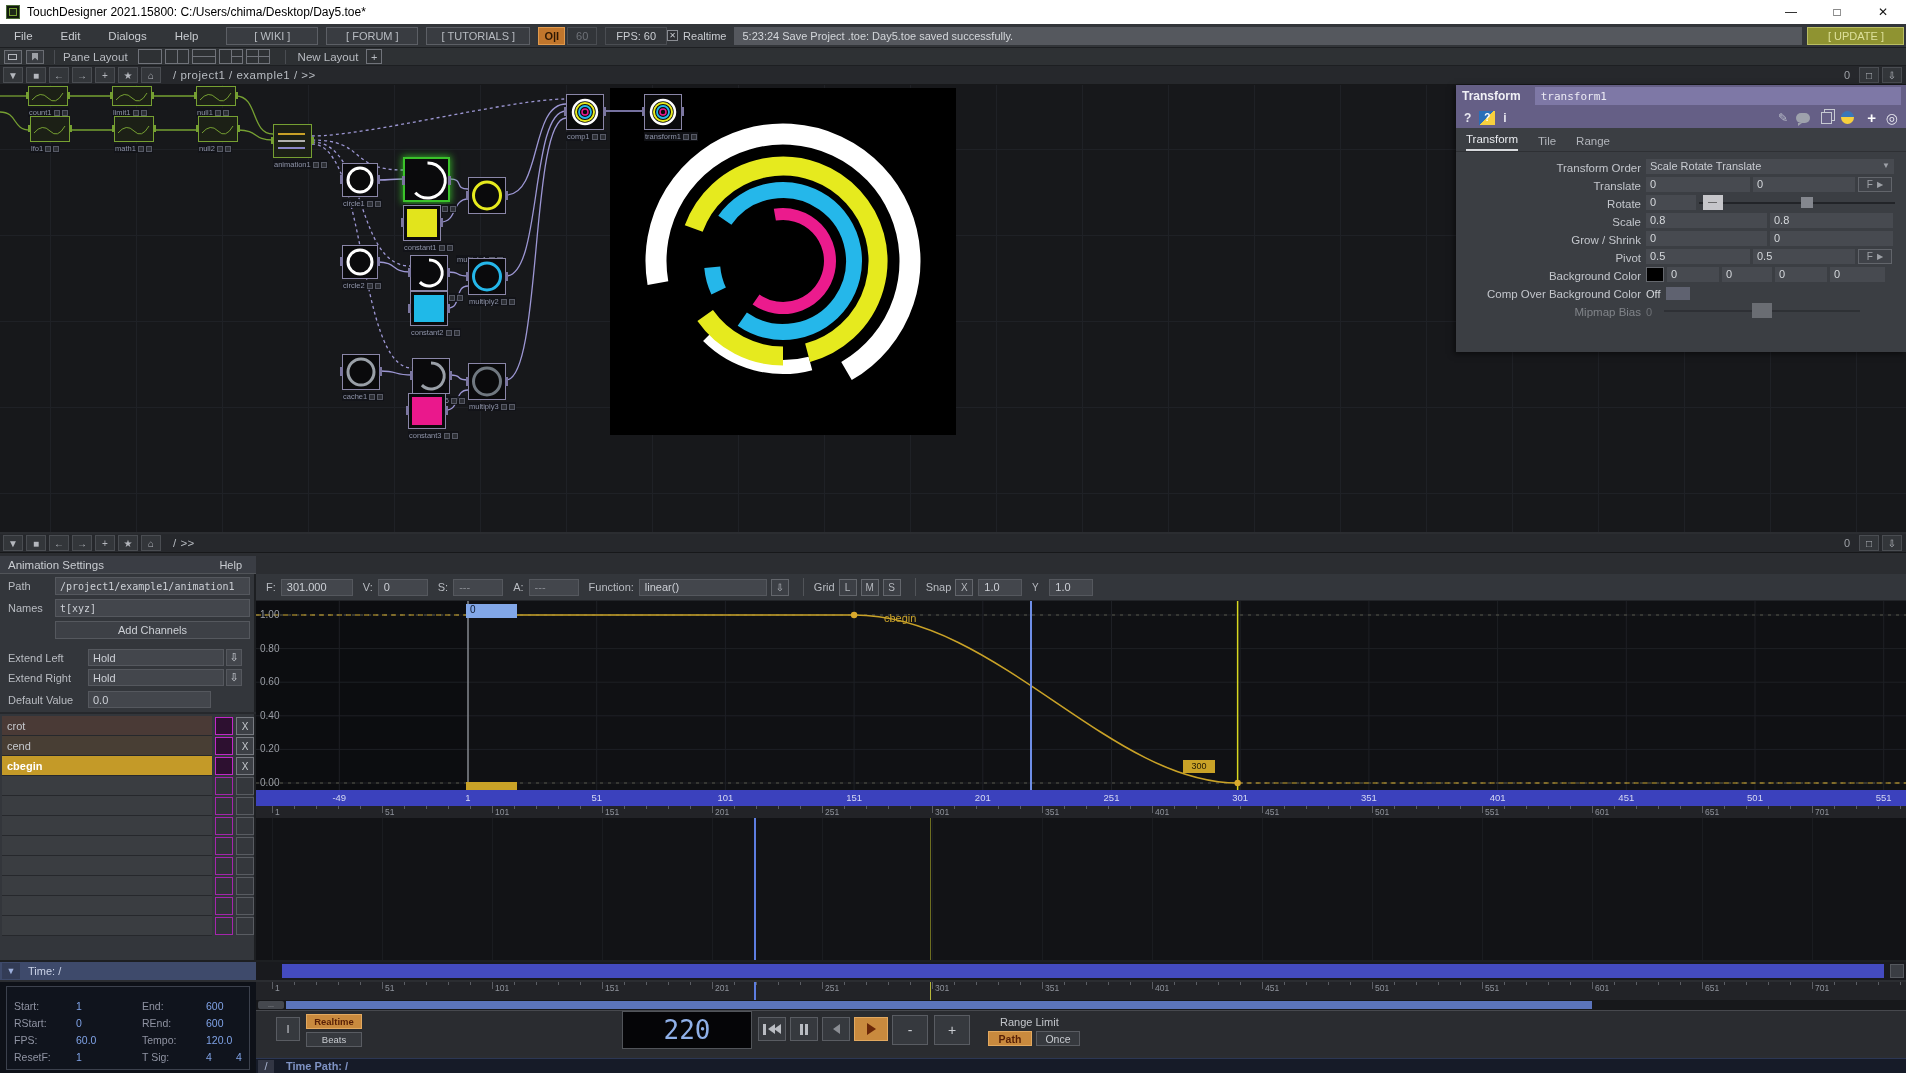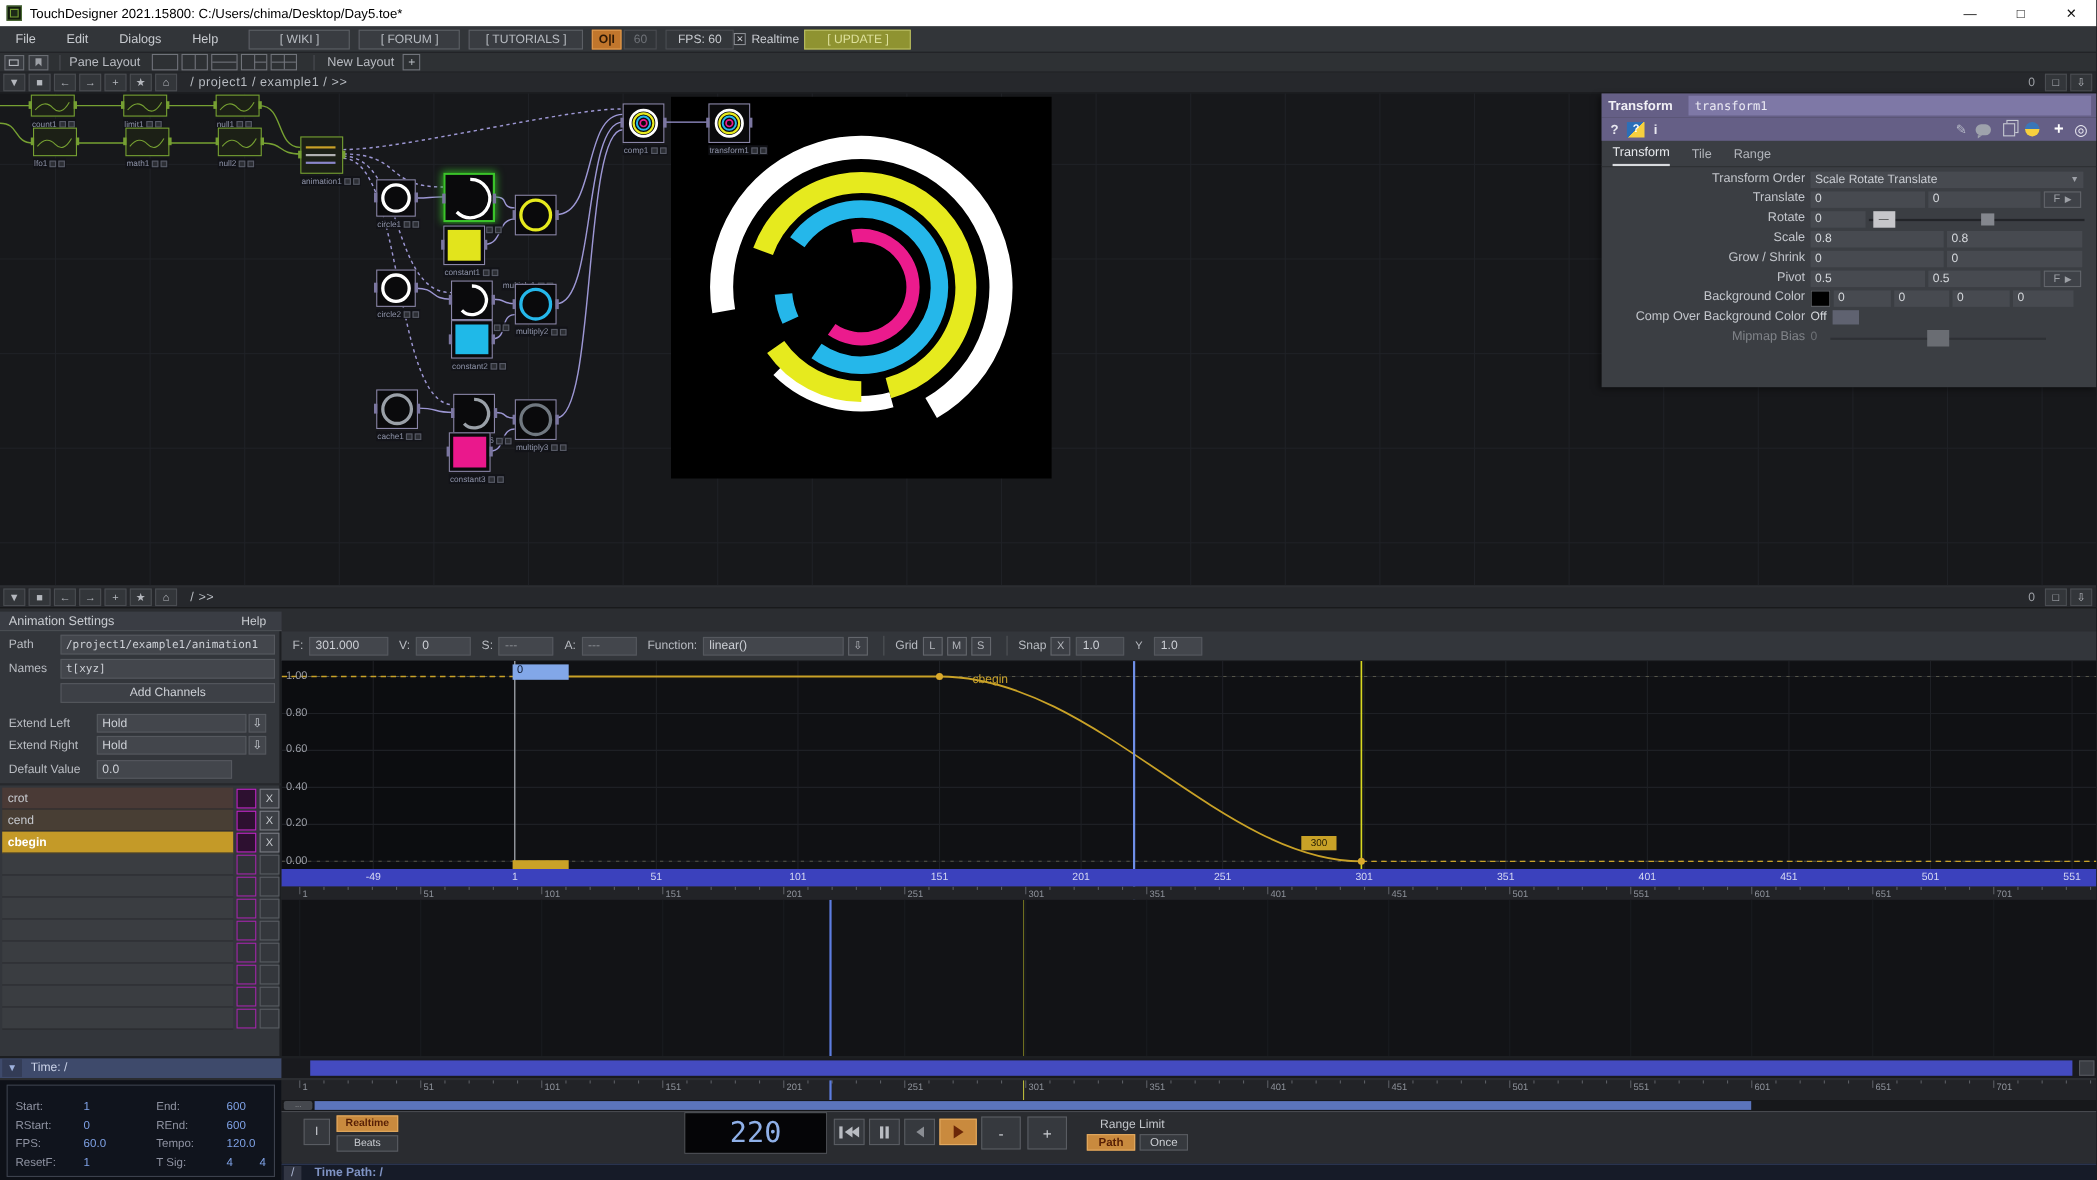--- a/index.html
+++ b/index.html
@@ -56,21 +56,21 @@
 .hico{color:#e8e8f0;font-weight:bold;font-size:12px;margin-left:8px}
 #langico{width:16px;height:14px;background:linear-gradient(135deg,#2b6fb8 50%,#f7d03e 50%);color:#ffffff;font-size:10px;text-align:center;line-height:14px;margin-left:8px;font-weight:bold}
 .rico{color:#b9bdc9;font-size:12px;margin-left:7px}
 #pybubble{width:13px;height:13px;border-radius:50%;background:linear-gradient(180deg,#3a76b8 50%,#f7d03e 50%);margin-left:7px}
 #copyico{width:11px;height:12px;border:1px solid #c6c9d2;background:#655f86;box-shadow:3px -3px 0 -1px #655f86,3px -3px 0 0 #c6c9d2;margin-left:9px}
 #bubbleico{width:14px;height:10px;border-radius:5px;background:#9ea2ac;margin-left:7px;position:relative}
 #bubbleico::after{content:"";position:absolute;left:2px;bottom:-3px;border-left:4px solid #9ea2ac;border-bottom:3px solid transparent}
 #ptabs{height:24px;display:flex;align-items:flex-end;border-bottom:1px solid #2e3034;padding-left:10px}
 .ptab{margin-right:20px;padding-bottom:4px;color:#b2b5bb;font-size:11.5px}
 .ptab.on{color:#e8eaee;border-bottom:2px solid #d8dade}
-.prow{display:flex;align-items:flex-start;height:18px}
+.prow{display:flex;align-items:flex-end;height:18px}
 .plabel{width:190px;text-align:right;padding-right:5px;color:#c3c6cc;font-size:11.5px;white-space:nowrap}
 .pfield{height:15px;background:#474a50;color:#d5d8dc;padding:1px 0 0 4px;margin-right:3px}
 .pdrop{height:15px;background:#474a50;color:#c9ccd2;padding:1px 4px 0 4px;position:relative}
 .dim{opacity:.5}
 
 .hdrbar{background:#3a3d44;border-bottom:1px solid #515459;display:flex;align-items:center}
 .fld{background:#43464c;border:1px solid #55585e;color:#cdd0d6;display:flex;align-items:center;padding:0 4px}
 .alabel{color:#b9bcc2;font-size:11px}
 .chanrow{position:absolute;left:2px;width:210px;height:20px;border-bottom:1px solid #26282c;display:flex;align-items:center;padding-left:5px;color:#c6c9ce}
 .swatch{position:absolute;left:215px;width:18px;height:18px}
@@ -123,20 +123,21 @@
     <span class="mitem">Dialogs</span>
     <span class="mitem" style="margin-right:14px">Help</span>
     <span class="mbox" style="width:92px">[ WIKI ]</span>
     <span class="mbox" style="width:92px">[ FORUM ]</span>
     <span class="mbox" style="width:104px">[ TUTORIALS ]</span>
     <span id="oibox">O|I</span>
     <span id="oival">60</span>
     <span id="fpsbox">FPS:  60</span>
     <span id="rtchk">✕</span>
     <span>Realtime</span>
+    <span id="statusbox">5:23:24 Save Project .toe: Day5.toe saved successfully.</span>
     <span id="updatebtn">[ UPDATE ]</span>
   </div>
 
   <div id="panebar" class="abs">
     <span class="pbtn">
         <i style="position:absolute;left:3px;top:3px;width:9px;height:6px;border:1px solid #b4b7bd"></i>
       </span>
     <span class="pbtn">
         <i style="position:absolute;left:5px;top:2px;width:6px;height:8px;background:#9da0a6;clip-path:polygon(0 0,100% 0,100% 100%,50% 65%,0 100%)"></i>
       </span>

